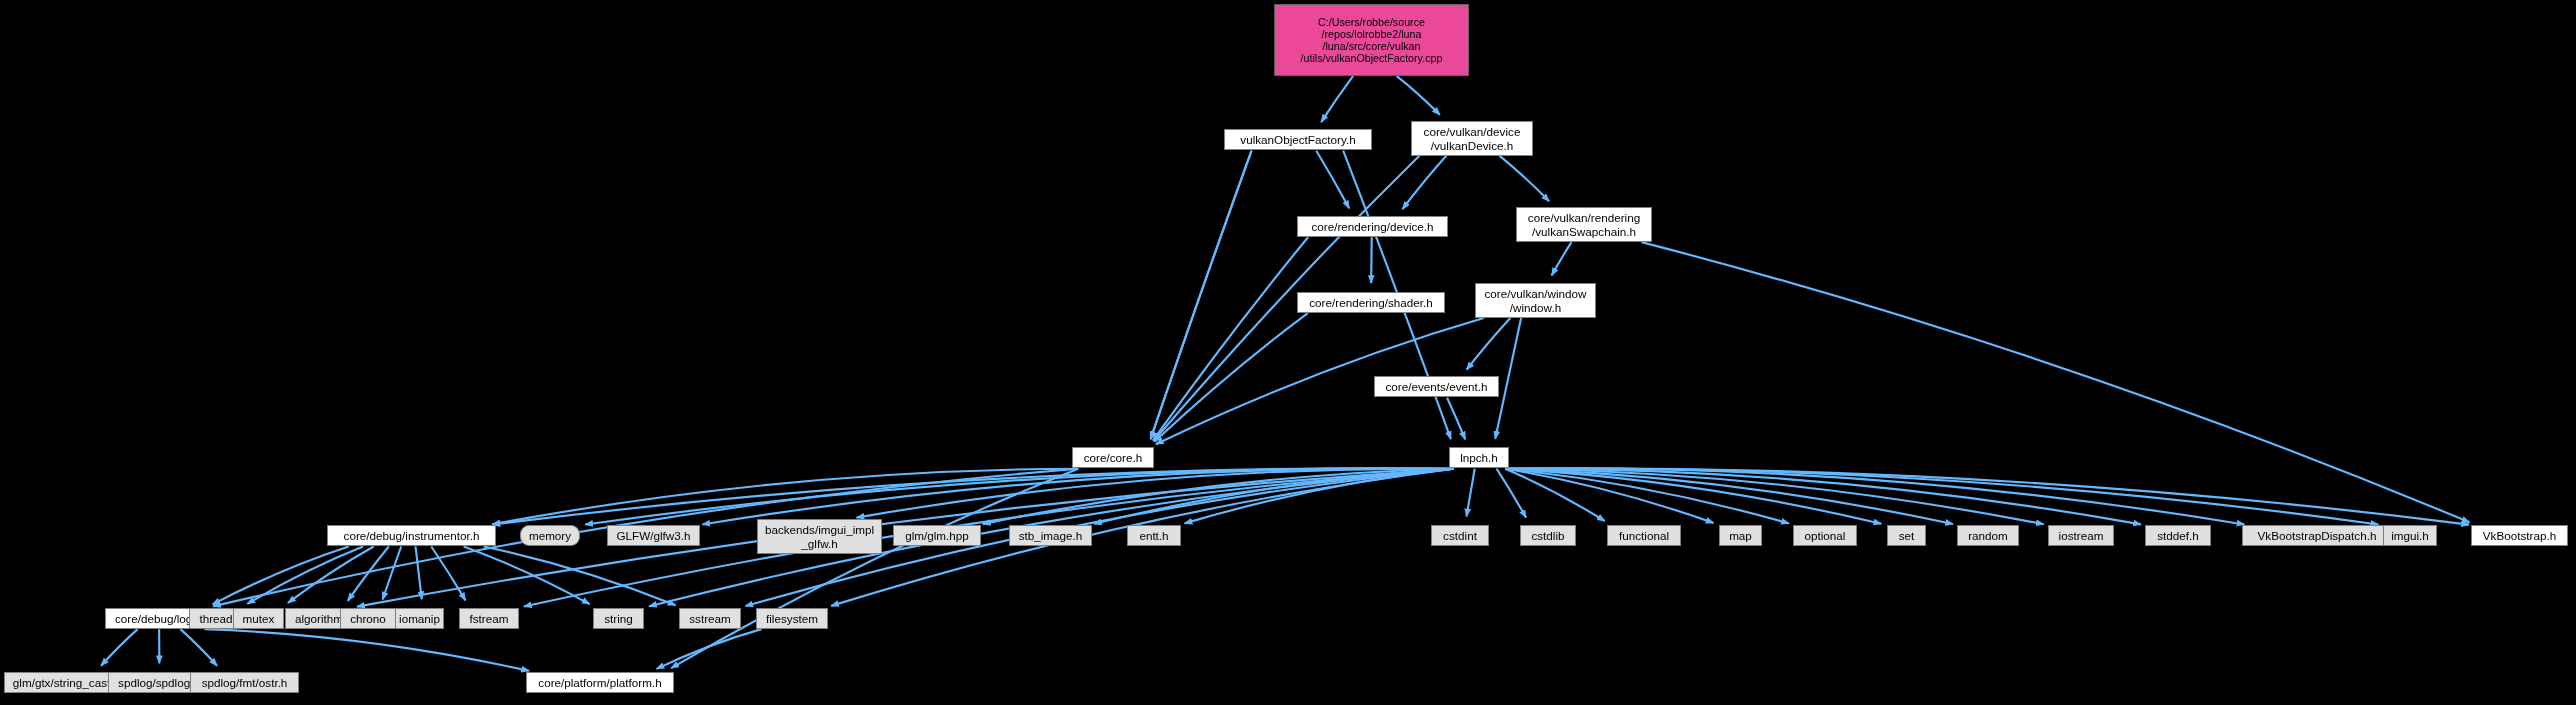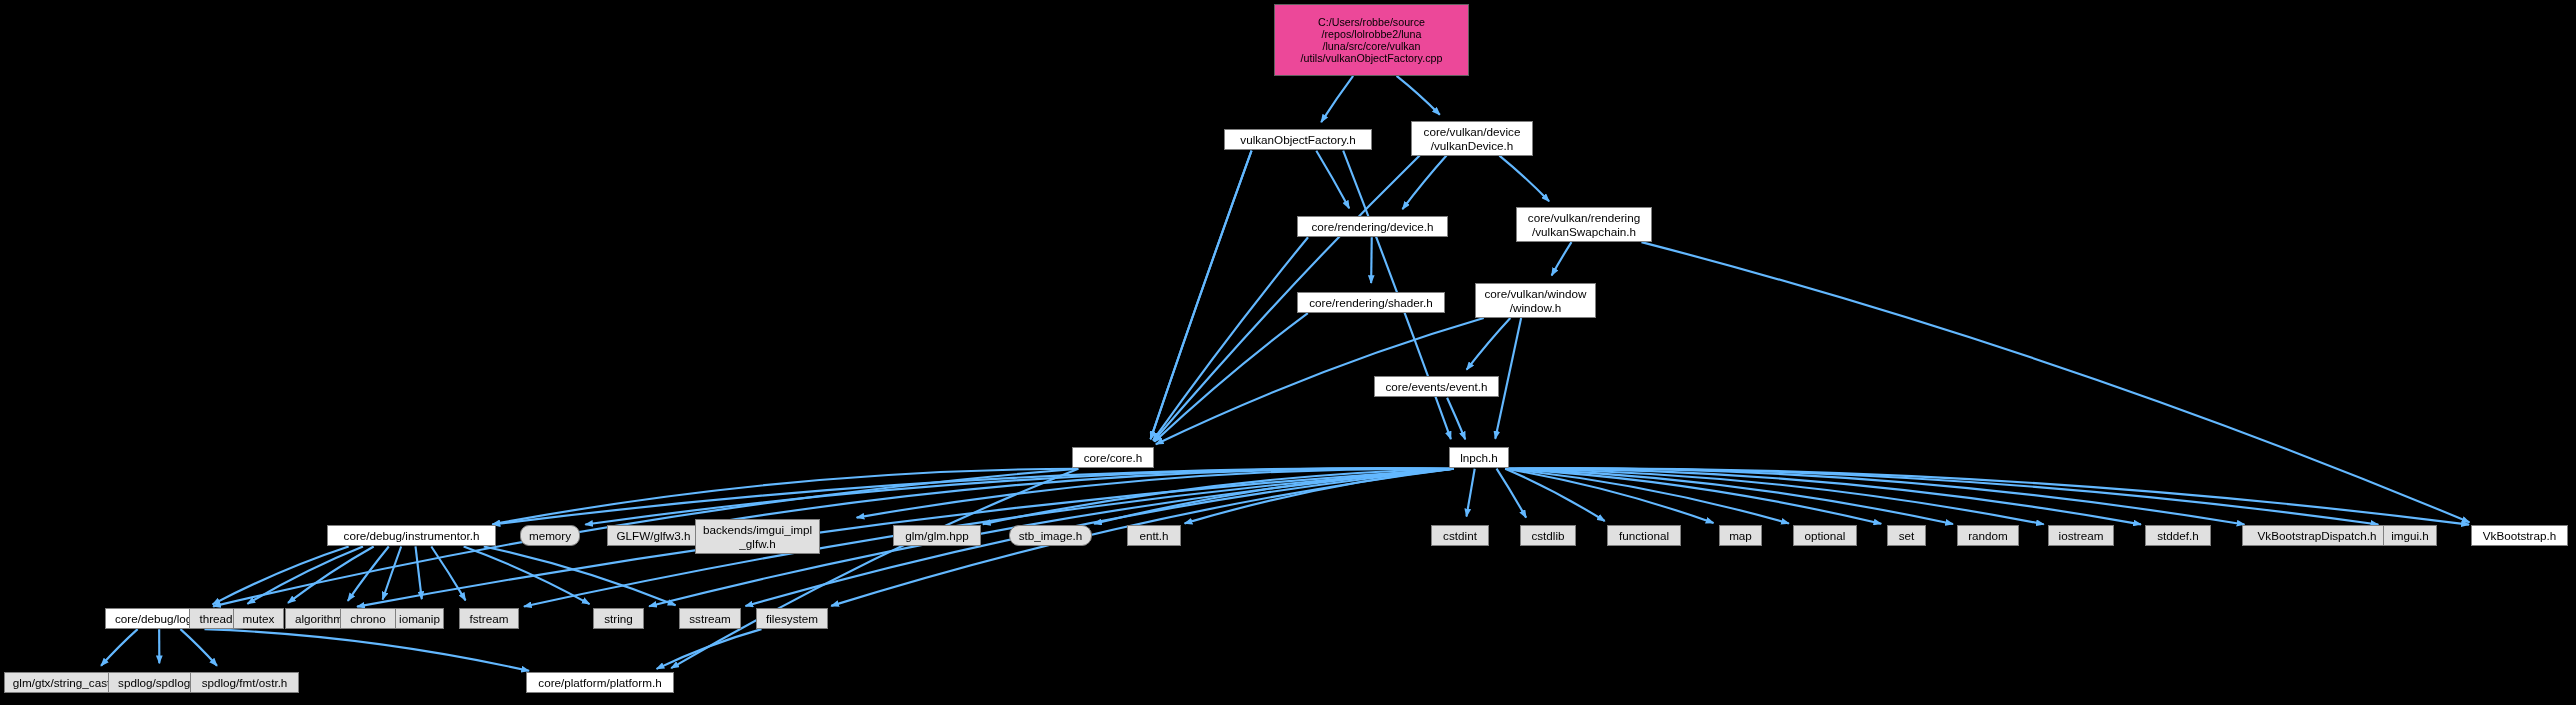--- a/index.html
+++ b/index.html
@@ -99,24 +99,24 @@
 /vulkanSwapchain.h</span></div>
       <div class="node local" style="left: 1297px; top: 292px; width: 148px; height: 21.4px; font-size: 11.7px;"><span>core/rendering/shader.h</span></div>
       <div class="node local" style="left: 1475px; top: 283px; width: 121px; height: 35px; font-size: 11.7px;"><span>core/vulkan/window
 /window.h</span></div>
       <div class="node local" style="left: 1374px; top: 376px; width: 125px; height: 21.4px; font-size: 11.7px;"><span>core/events/event.h</span></div>
       <div class="node local" style="left: 1072px; top: 447px; width: 82px; height: 21.4px; font-size: 11.7px;"><span>core/core.h</span></div>
       <div class="node local" style="left: 1449px; top: 447px; width: 60px; height: 21.4px; font-size: 11.7px;"><span>lnpch.h</span></div>
       <div class="node local" style="left: 327px; top: 525px; width: 169px; height: 21.4px; font-size: 11.7px;"><span>core/debug/instrumentor.h</span></div>
       <div class="node ext" style="left: 520px; top: 525px; width: 60px; height: 21.4px; font-size: 11.7px; border-radius: 9px;"><span>memory</span></div>
       <div class="node ext" style="left: 607px; top: 525px; width: 93px; height: 21.4px; font-size: 11.7px;"><span>GLFW/glfw3.h</span></div>
-      <div class="node ext" style="left: 695px; top: 519px; width: 125px; height: 35px; font-size: 11.7px;"><span>backends/imgui_impl
+      <div class="node ext" style="left: 757px; top: 519px; width: 125px; height: 35px; font-size: 11.7px;"><span>backends/imgui_impl
 _glfw.h</span></div>
       <div class="node ext" style="left: 893px; top: 525px; width: 88px; height: 21.4px; font-size: 11.7px;"><span>glm/glm.hpp</span></div>
-      <div class="node ext" style="left: 1009px; top: 525px; width: 83px; height: 21.4px; font-size: 11.7px; border-radius: 10px;"><span>stb_image.h</span></div>
+      <div class="node ext" style="left: 1009px; top: 525px; width: 83px; height: 21.4px; font-size: 11.7px;"><span>stb_image.h</span></div>
       <div class="node ext" style="left: 1127px; top: 525px; width: 54px; height: 21.4px; font-size: 11.7px;"><span>entt.h</span></div>
       <div class="node ext" style="left: 1431px; top: 525px; width: 58px; height: 21.4px; font-size: 11.7px;"><span>cstdint</span></div>
       <div class="node ext" style="left: 1520px; top: 525px; width: 56px; height: 21.4px; font-size: 11.7px;"><span>cstdlib</span></div>
       <div class="node ext" style="left: 1607px; top: 525px; width: 74px; height: 21.4px; font-size: 11.7px;"><span>functional</span></div>
       <div class="node ext" style="left: 1719px; top: 525px; width: 43px; height: 21.4px; font-size: 11.7px;"><span>map</span></div>
       <div class="node ext" style="left: 1793px; top: 525px; width: 64px; height: 21.4px; font-size: 11.7px;"><span>optional</span></div>
       <div class="node ext" style="left: 1887px; top: 525px; width: 39px; height: 21.4px; font-size: 11.7px;"><span>set</span></div>
       <div class="node ext" style="left: 1957px; top: 525px; width: 62px; height: 21.4px; font-size: 11.7px;"><span>random</span></div>
       <div class="node ext" style="left: 2048px; top: 525px; width: 66px; height: 21.4px; font-size: 11.7px;"><span>iostream</span></div>
       <div class="node ext" style="left: 2145px; top: 525px; width: 66px; height: 21.4px; font-size: 11.7px;"><span>stddef.h</span></div>

